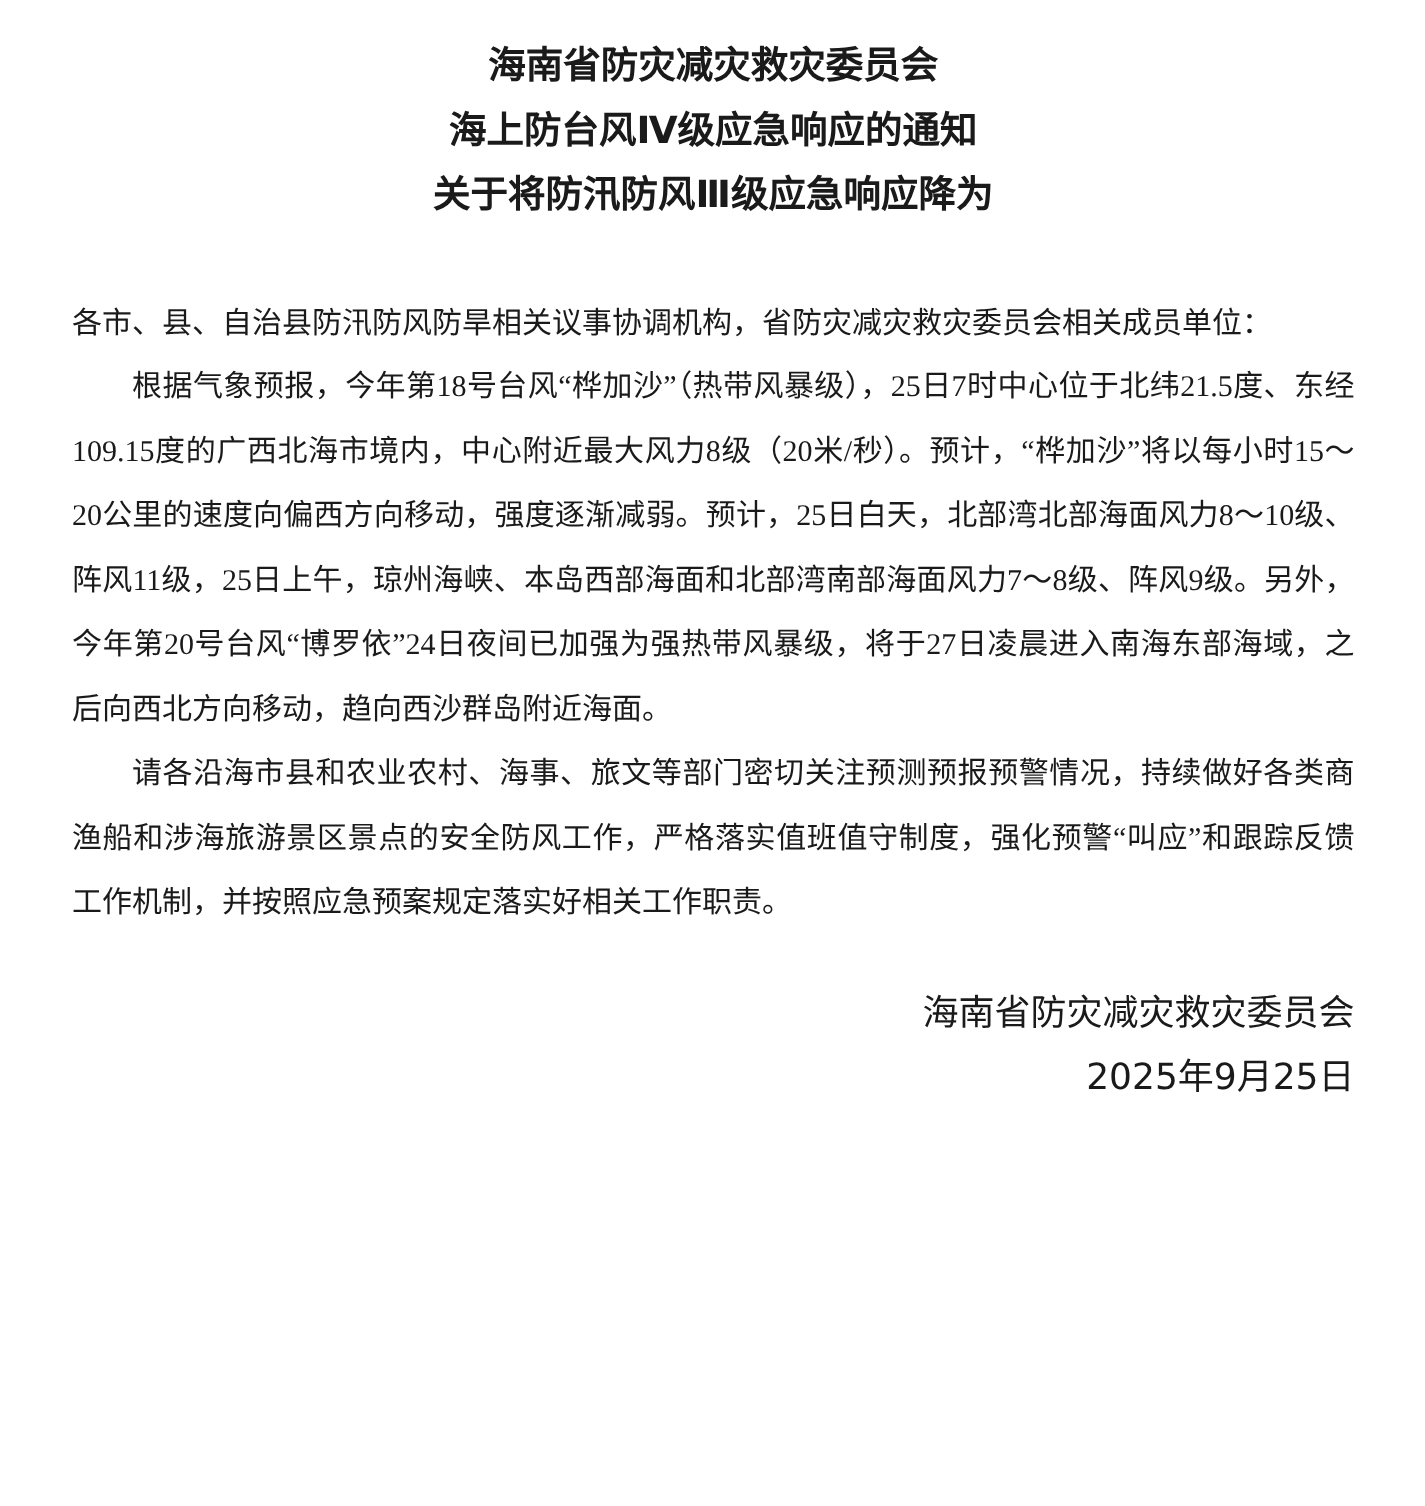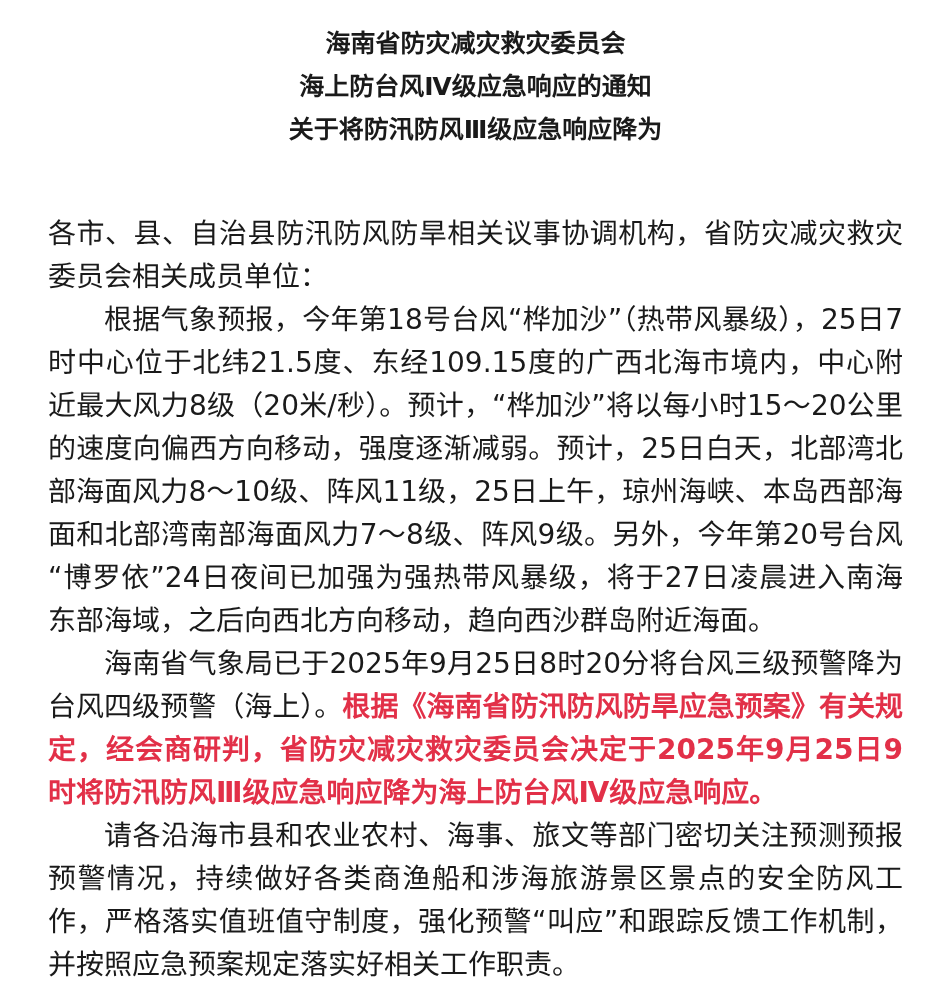--- a/index.html
+++ b/index.html
@@ -19,31 +19,32 @@
   }
   .title-line {
     margin: 0;
     font-size: 25px;
     font-weight: 700;
     line-height: 43px;
     text-align: center;
     color: #1a1a1a;
   }
   .body-block {
-    margin-top: 61px;
-    font-size: 28px;
+    margin-top: 43px;
+    font-size: 20px;
     line-height: 43px;
     text-align: justify;
   }
   .para {
     margin: 0;
     padding: 0;
   }
   .indent {
     text-indent: 2em;
+    font-family: Liberation Serif, serif;
   }
   .highlight {
     color: #e23048;
     font-weight: 700;
   }
   .signature-block {
     margin-top: 30px;
     font-size: 24px;
     line-height: 43px;
     text-align: right;
@@ -62,21 +63,20 @@
     <h1 class="title-line">海上防台风Ⅳ级应急响应的通知</h1>
     <h1 class="title-line">关于将防汛防风Ⅲ级应急响应降为</h1>
   </header>
 
   <main class="body-block">
 
     <p class="para">各市、县、自治县防汛防风防旱相关议事协调机构，省防灾减灾救灾委员会相关成员单位：</p>
 
     <p class="para indent">根据气象预报，今年第18号台风“桦加沙”（热带风暴级），25日7时中心位于北纬21.5度、东经109.15度的广西北海市境内，中心附近最大风力8级（20米/秒）。预计，“桦加沙”将以每小时15～20公里的速度向偏西方向移动，强度逐渐减弱。预计，25日白天，北部湾北部海面风力8～10级、阵风11级，25日上午，琼州海峡、本岛西部海面和北部湾南部海面风力7～8级、阵风9级。另外，今年第20号台风“博罗依”24日夜间已加强为强热带风暴级，将于27日凌晨进入南海东部海域，之后向西北方向移动，趋向西沙群岛附近海面。</p>
 
-    <p class="para indent"><span>海南省气象局已于2025年9月25日8时20分将台风三级预警降为台风四级预警（海上）。</span><span class="highlight">根据《海南省防汛防风防旱应急预案》有关规定，经会商研判，省防灾减灾救灾委员会决定于2025年9月25日9时将防汛防风Ⅲ级应急响应降为海上防台风Ⅳ级应急响应。</span></p>
 
     <p class="para indent">请各沿海市县和农业农村、海事、旅文等部门密切关注预测预报预警情况，持续做好各类商渔船和涉海旅游景区景点的安全防风工作，严格落实值班值守制度，强化预警“叫应”和跟踪反馈工作机制，并按照应急预案规定落实好相关工作职责。</p>
 
   </main>
 
   <footer class="signature-block">
     <p class="sig-line">海南省防灾减灾救灾委员会</p>
     <p class="sig-line">2025年9月25日</p>
   </footer>
 

